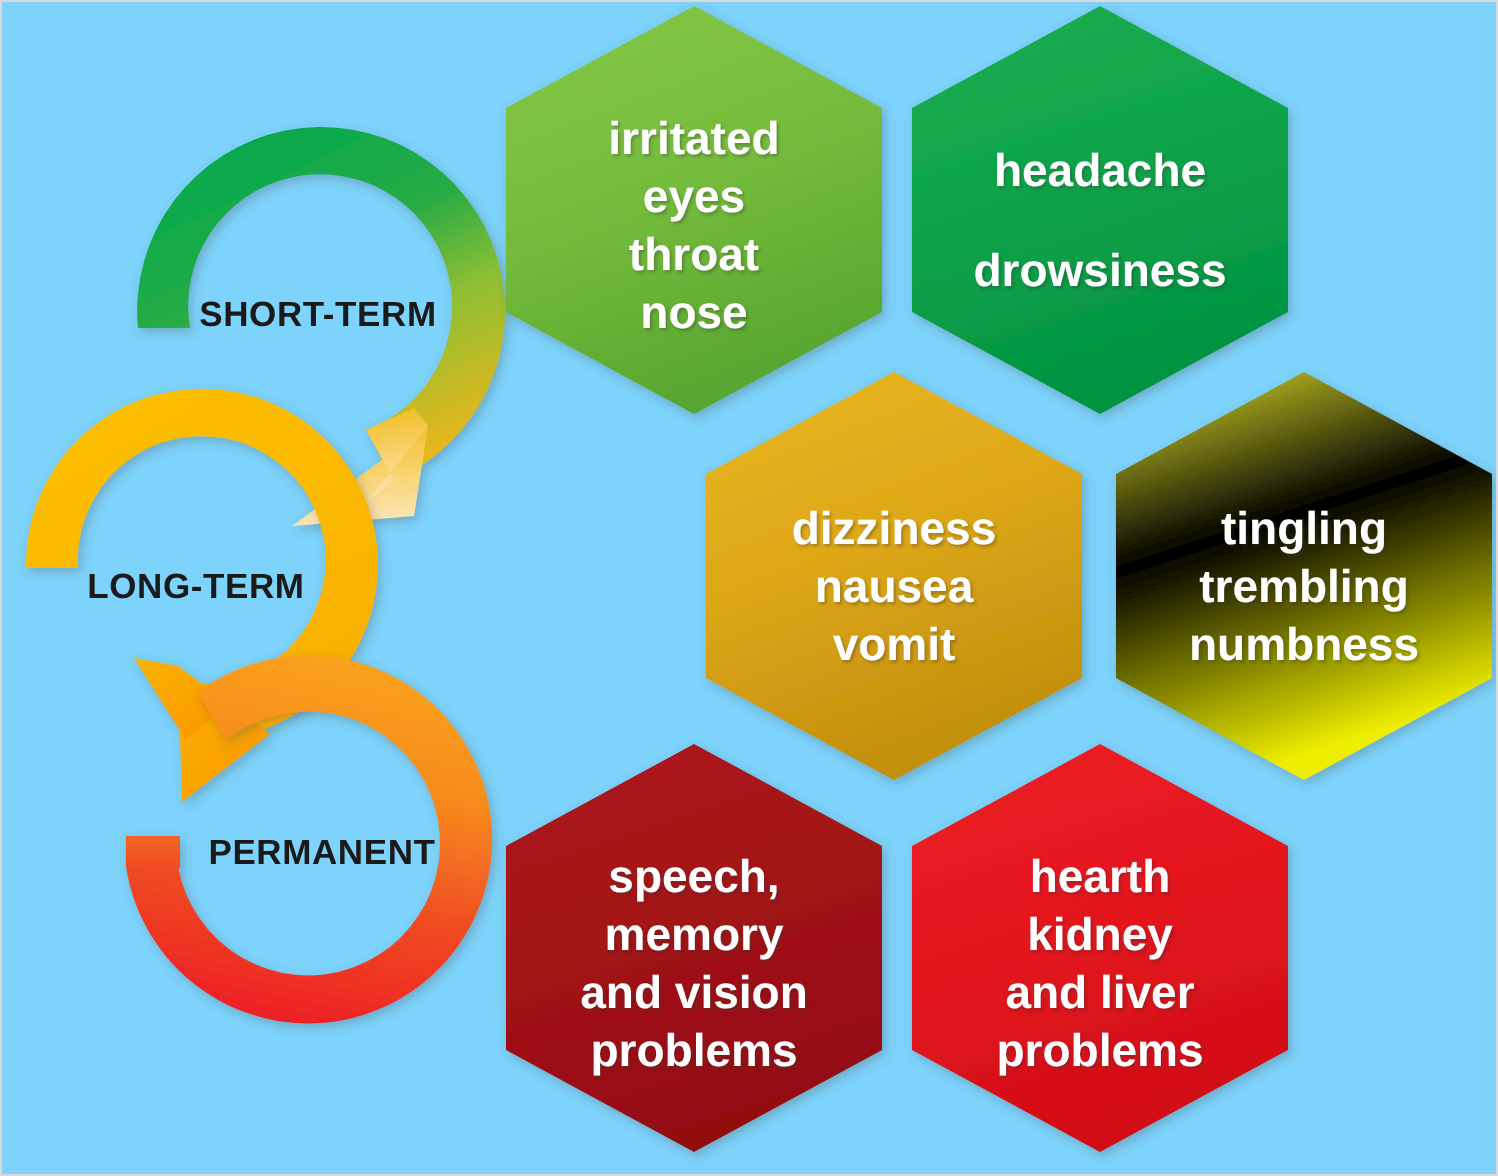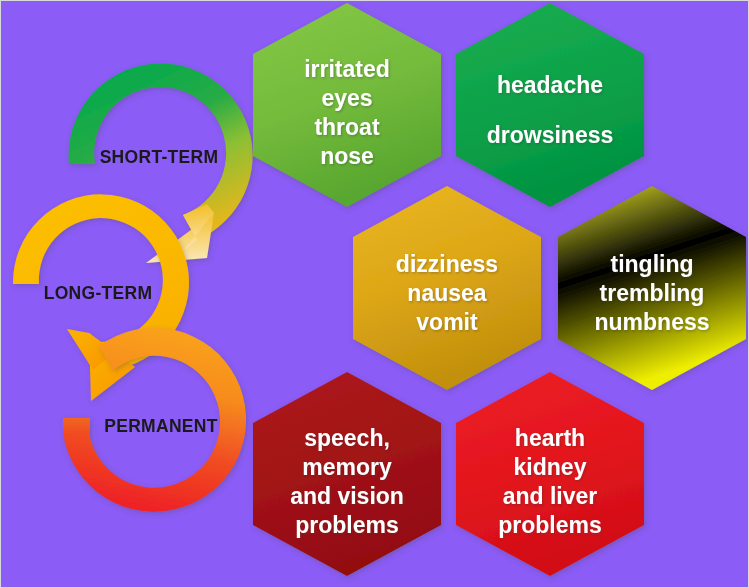--- a/index.html
+++ b/index.html
@@ -7,21 +7,21 @@
     padding: 0;
     background: #ffffff;
   }
   body {
     font-family: "Liberation Sans", sans-serif;
   }
   #infographic {
     position: relative;
     width: 749px;
     height: 588px;
-    background: #8b5cf6;
+    background: #7dd3fc;
     border: 1px solid #d9d9d9;
     box-sizing: border-box;
     overflow: hidden;
   }
   #canvas {
     position: absolute;
     left: 0;
     top: 0;
     width: 749px;
     height: 588px;

